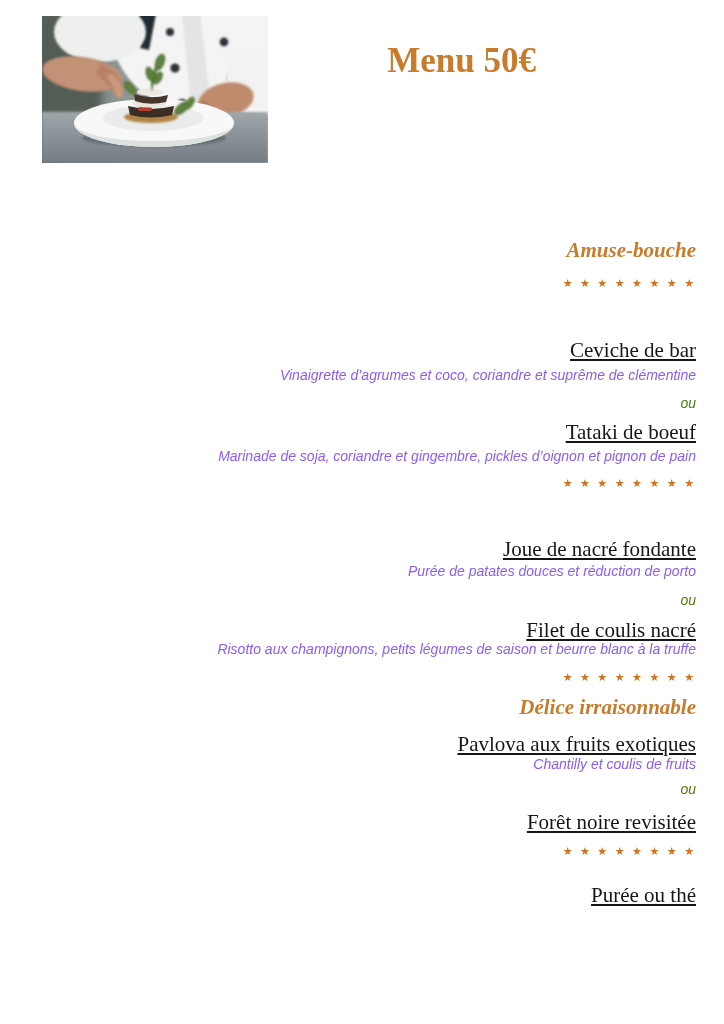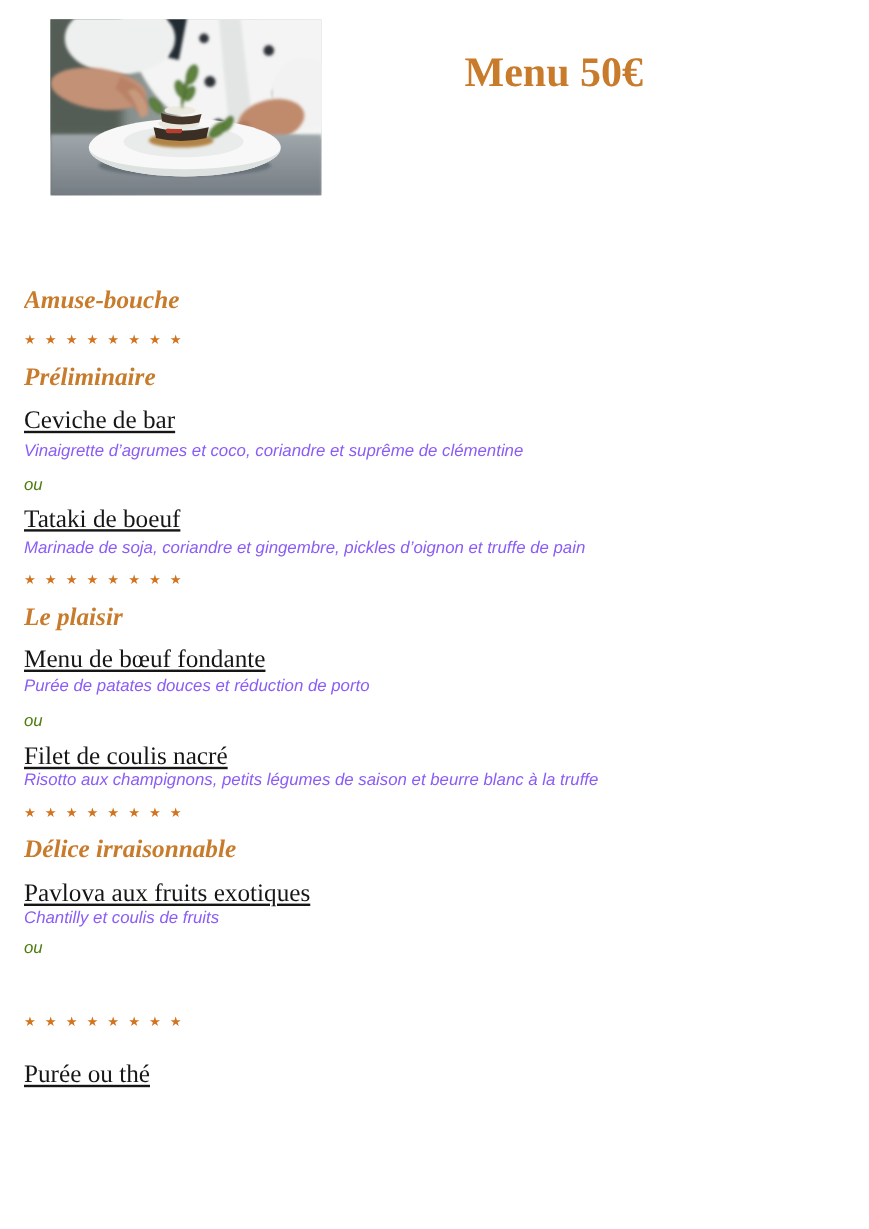--- a/index.html
+++ b/index.html
@@ -20,21 +20,21 @@
     position:absolute;left:22px;top:16px;width:226px;height:147px;display:block;
   }
   .title{
     position:absolute;left:247px;top:40px;width:389px;margin:0;
     text-align:center;
     font:bold 35px/1.2 "Liberation Serif", serif;
     color:var(--accent);
   }
   .line{
     position:absolute;left:0;width:676px;
-    text-align:left;line-height:1.2;white-space:nowrap;
+    text-align:right;line-height:1.2;white-space:nowrap;
   }
   .heading{
     font:bold italic 21px/1.2 "Liberation Serif", serif;
     color:var(--accent);
   }
   .dish{
     font:21px/1.2 "Liberation Serif", serif;
     color:var(--ink);
     text-decoration:underline;
   }
@@ -120,38 +120,37 @@
       <ellipse cx="88" cy="72" rx="3.4" ry="7.4" transform="rotate(-40 88 72)"></ellipse>
       <ellipse cx="140" cy="92" rx="4" ry="9" transform="rotate(50 140 92)"></ellipse>
       <ellipse cx="148" cy="87" rx="3" ry="6.4" transform="rotate(30 148 87)"></ellipse>
     </g>
   </svg>
 
   <h1 class="title">Menu 50€</h1>
 
   <div class="line heading" style="top:238px">Amuse-bouche</div>
   <div class="line stars" style="top:277px">★ ★ ★ ★ ★ ★ ★ ★</div>
-  <div class="line heading" style="top:302px">Préliminaire</div>
 
   <div class="line dish" style="top:338px">Ceviche de bar</div>
   <div class="line desc" style="top:367px">Vinaigrette d’agrumes et coco, coriandre et suprême de clémentine</div>
   <div class="line ou" style="top:395px">ou</div>
   <div class="line dish" style="top:420px">Tataki de boeuf</div>
-  <div class="line desc" style="top:448px">Marinade de soja, coriandre et gingembre, pickles d’oignon et truffe de pain</div>
+  <div class="line desc" style="top:448px">Marinade de soja, coriandre et gingembre, pickles d’oignon et pignon de pain</div>
   <div class="line stars" style="top:477px">★ ★ ★ ★ ★ ★ ★ ★</div>
 
-  <div class="line heading" style="top:502px">Le plaisir</div>
-  <div class="line dish" style="top:537px">Menu de bœuf fondante</div>
+  <div class="line dish" style="top:537px">Joue de nacré fondante</div>
   <div class="line desc" style="top:563px">Purée de patates douces et réduction de porto</div>
   <div class="line ou" style="top:592px">ou</div>
   <div class="line dish" style="top:618px">Filet de coulis nacré</div>
   <div class="line desc" style="top:641px">Risotto aux champignons, petits légumes de saison et beurre blanc à la truffe</div>
   <div class="line stars" style="top:671px">★ ★ ★ ★ ★ ★ ★ ★</div>
 
   <div class="line heading" style="top:695px">Délice irraisonnable</div>
   <div class="line dish" style="top:732px">Pavlova aux fruits exotiques</div>
   <div class="line desc" style="top:756px">Chantilly et coulis de fruits</div>
   <div class="line ou" style="top:781px">ou</div>
+  <div class="line dish" style="top:810px">Forêt noire revisitée</div>
   <div class="line stars" style="top:845px">★ ★ ★ ★ ★ ★ ★ ★</div>
 
   <div class="line dish" style="top:883px">Purée ou thé</div>
 
 </div>
 
 </body></html>

